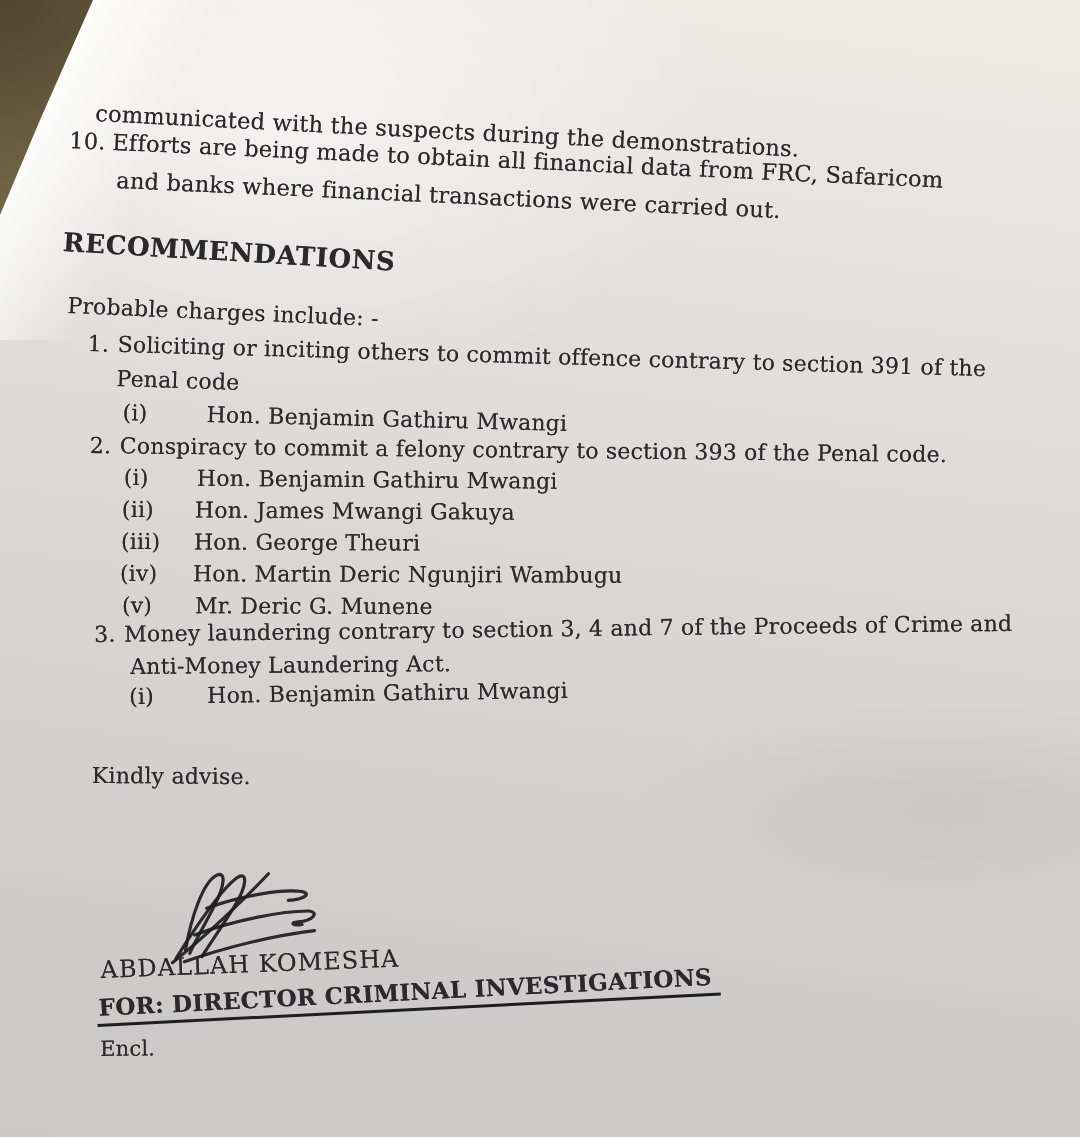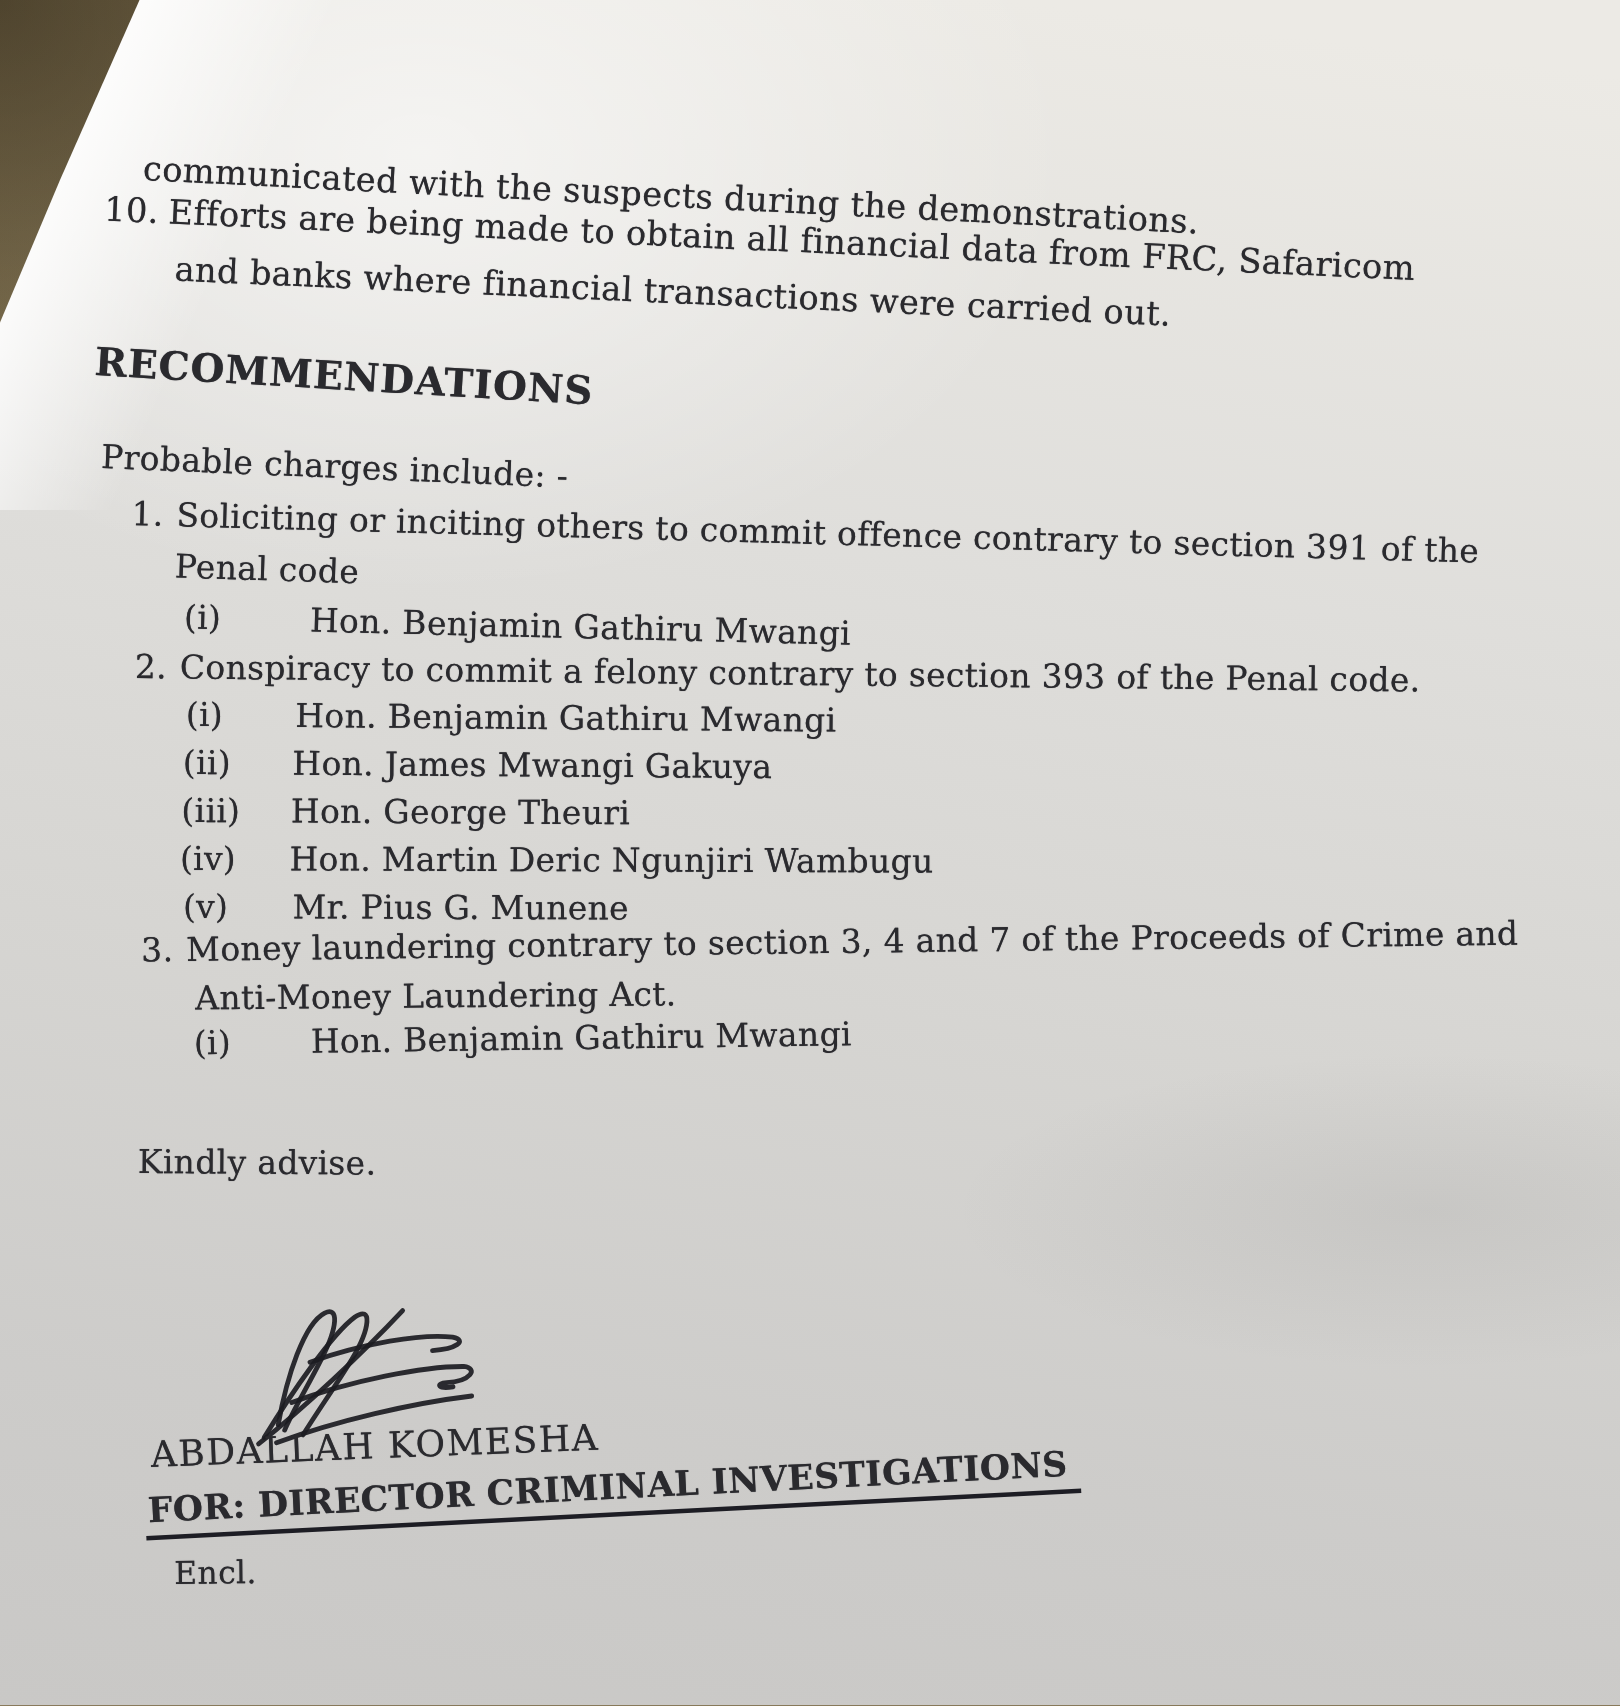--- a/index.html
+++ b/index.html
@@ -94,21 +94,21 @@
 
   <div class="tline" style="left:121px;top:529px;transform:rotate(0.3deg);">
     <span class="marker">(iii)</span><span>Hon. George Theuri</span>
   </div>
 
   <div class="tline" style="left:120px;top:561px;transform:rotate(0.2deg);">
     <span class="marker">(iv)</span><span>Hon. Martin Deric Ngunjiri Wambugu</span>
   </div>
 
   <div class="tline" style="left:122px;top:593px;transform:rotate(0.2deg);">
-    <span class="marker">(v)</span><span>Mr. Pius G. Munene</span>
+    <span class="marker">(v)</span><span>Mr. Deric G. Munene</span>
   </div>
 
   <div class="tline" style="left:94px;top:622px;transform:rotate(-0.7deg);">
     <span class="num" style="width:30px;">3.</span><span>Money laundering contrary to section 3, 4 and 7 of the Proceeds of Crime and</span>
   </div>
 
   <div class="tline" style="left:130px;top:654px;transform:rotate(-0.5deg);">Anti-Money Laundering Act.</div>
 
   <div class="tline" style="left:129px;top:684px;transform:rotate(-0.8deg);">
     <span class="marker" style="width:78px;">(i)</span><span>Hon. Benjamin Gathiru Mwangi</span>
@@ -122,15 +122,15 @@
     <path d="M118 10 C90 36 48 70 16 92"></path>
     <path d="M54 40 C90 30 130 26 150 30 C160 33 152 38 136 38"></path>
     <path d="M40 66 C80 54 130 48 156 50 C166 52 160 60 144 60 C136 60 138 64 148 63"></path>
     <path d="M28 92 C70 80 120 72 160 70"></path>
   </svg>
 
   <div class="tline sig-name" style="left:100px;top:956px;transform:rotate(-2.2deg);">ABDALLAH KOMESHA</div>
 
   <div class="tline sig-title" style="left:98px;top:994px;transform:rotate(-2.9deg);">FOR: DIRECTOR CRIMINAL INVESTIGATIONS</div>
 
-  <div class="tline encl" style="left:100px;top:1037px;transform:rotate(-0.6deg);margin-left:16px;">Encl.</div>
+  <div class="tline encl" style="left:100px;top:1037px;transform:rotate(-0.6deg);">Encl.</div>
 
 </div>
 
 </body></html>

